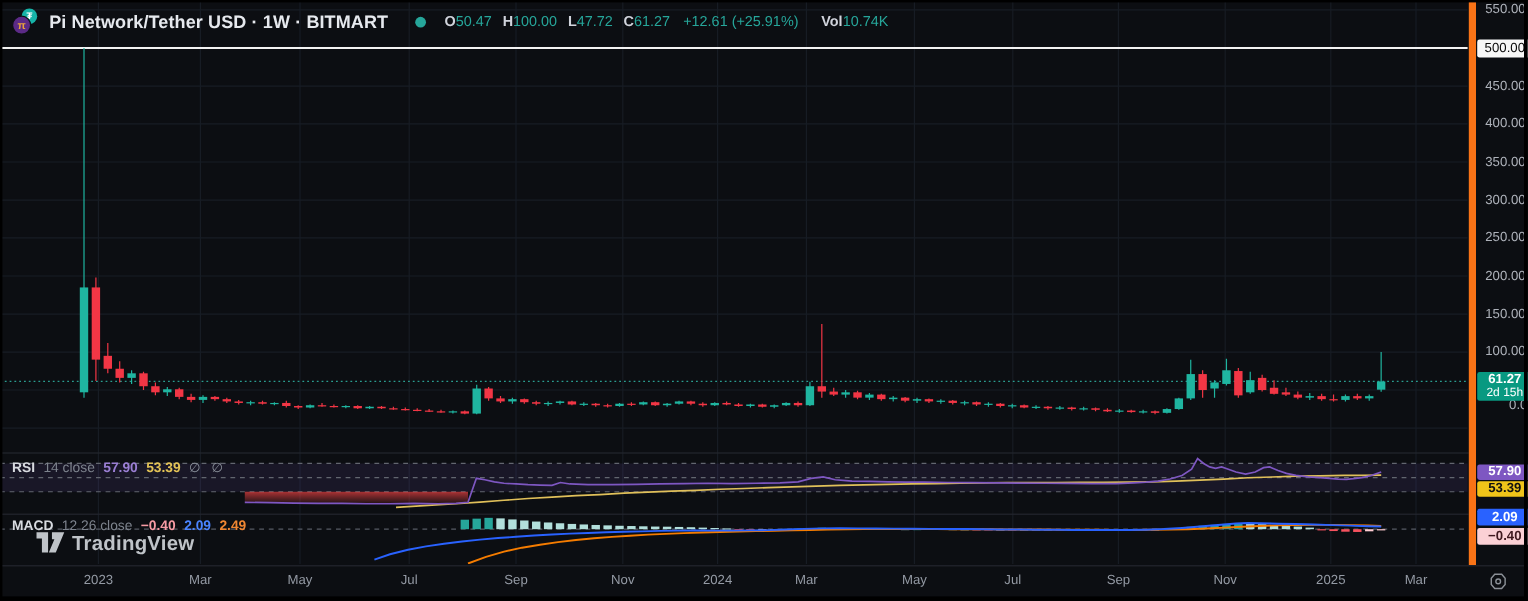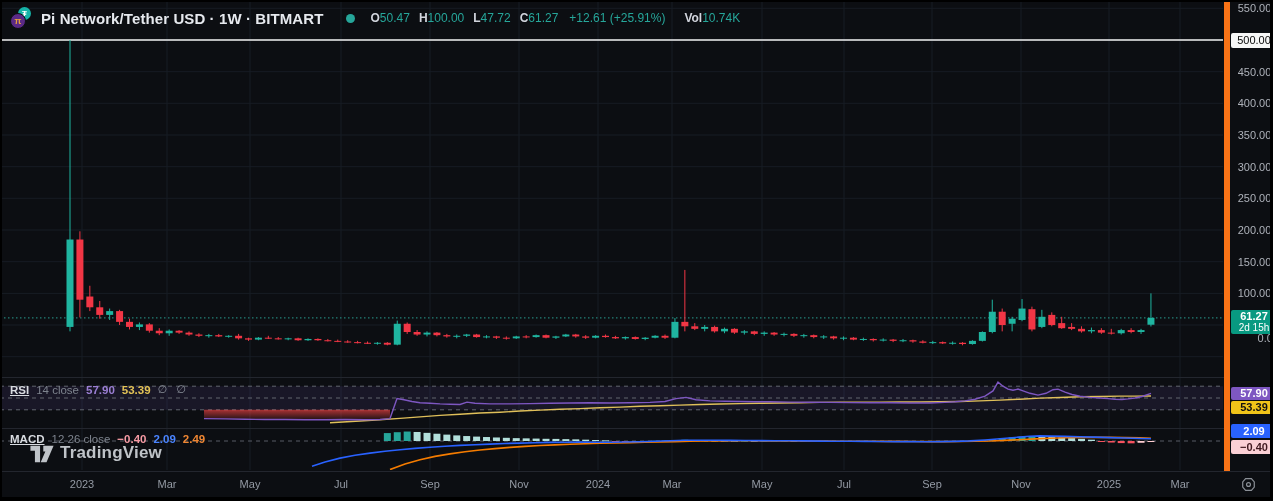--- a/index.html
+++ b/index.html
@@ -17,30 +17,30 @@
   .title{color:#e6e9ee;font-size:15px;font-weight:700;letter-spacing:.1px;}
   .statusdot{width:9px;height:9px;border-radius:50%;background:#26a69a;margin-left:22px;margin-right:16px;}
   .ohlc{display:flex;align-items:center;gap:9px;font-size:12px;}
   .ohlc .k{color:#d1d4dc;font-weight:600;}
   .ohlc .v{color:#26a69a;margin-left:0;}
   .chg{color:#26a69a;font-size:12px;margin-left:2px;}
   .vol{margin-left:10px;font-size:12px;color:#d1d4dc;font-weight:600;}
   .vol .v{color:#26a69a;font-weight:400;}
   
   .legend{position:absolute;left:10px;display:flex;align-items:center;gap:7px;font-size:11.5px;z-index:40;}
-  .legend .t{color:#d8dbe0;font-weight:700;text-decoration:underline;}
+  .legend .t{color:#d8dbe0;font-weight:700;}
   .legend .p{color:#7d838d;}
   .rsi-v{color:#9b7fd4;font-weight:600;}
   .rsi-m{color:#e3c356;font-weight:600;}
   .legend .empty{color:#8b919b;font-size:11px;letter-spacing:3px;}
   .macd-h{color:#f79ba4;font-weight:600;}
   .macd-v{color:#4a84ff;font-weight:600;}
   .macd-s{color:#ef8632;font-weight:600;}
   
-  .wm{position:absolute;left:30px;top:443px;display:flex;align-items:flex-end;gap:6px;z-index:35;opacity:.92;}
+  .wm{position:absolute;left:30px;top:443px;display:flex;align-items:flex-start;gap:6px;z-index:35;opacity:.92;}
   .wm-text{color:#cfd3d8;font-size:17px;font-weight:700;letter-spacing:.2px;}
   
   .price-axis{position:absolute;left:1224px;top:0;width:49px;height:471px;border-left:6px solid #f97316;z-index:30;background:#0c0e12;}
   .pa{position:absolute;left:0;width:100%;text-align:center;font-size:11px;color:#aeb2ba;height:14px;line-height:14px;}
   .pa-box{position:absolute;left:1px;right:2px;text-align:center;border-radius:2px;font-size:11px;z-index:5;}
   .pa-white{background:#f7f7f7;color:#0a0a0a;height:15px;line-height:15px;}
   .pa-last{background:#089981;color:#fff;height:23px;line-height:11px;font-weight:700;padding-top:1px;}
   .pa-last .cd{font-weight:400;font-size:10px;}
   .pa-purple{background:#7e57c2;color:#fff;height:13px;line-height:13px;font-weight:600;}
   .pa-yellow{background:#f0c419;color:#111;height:13px;line-height:13px;font-weight:600;}

